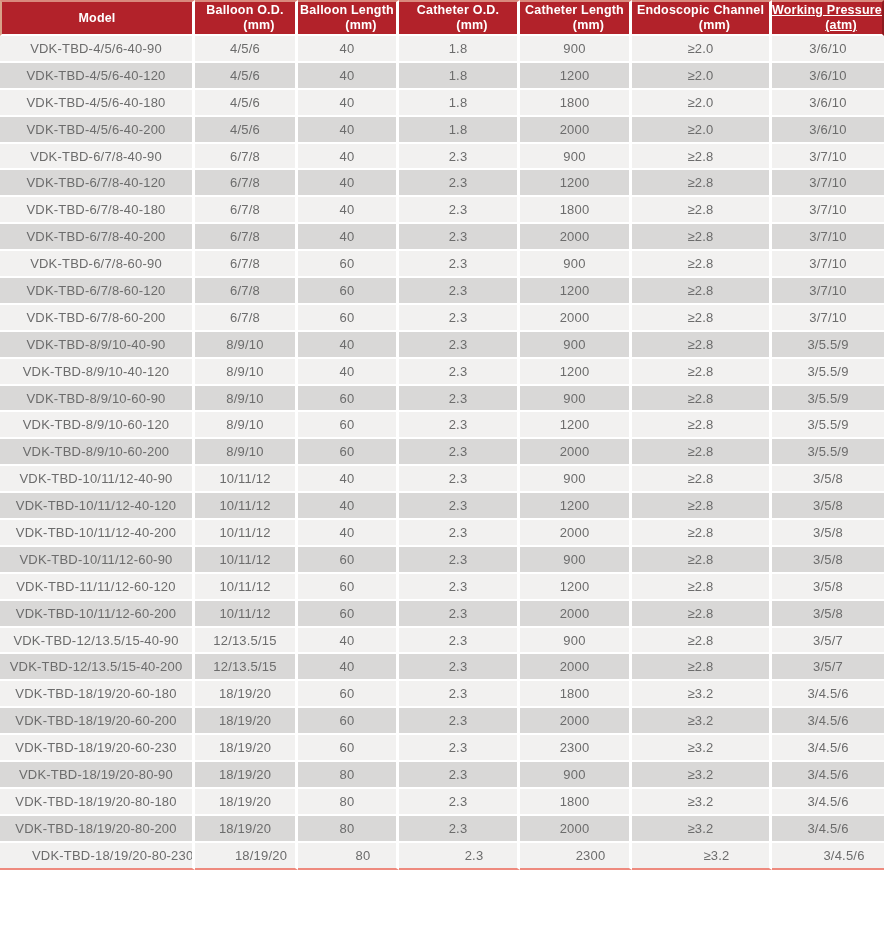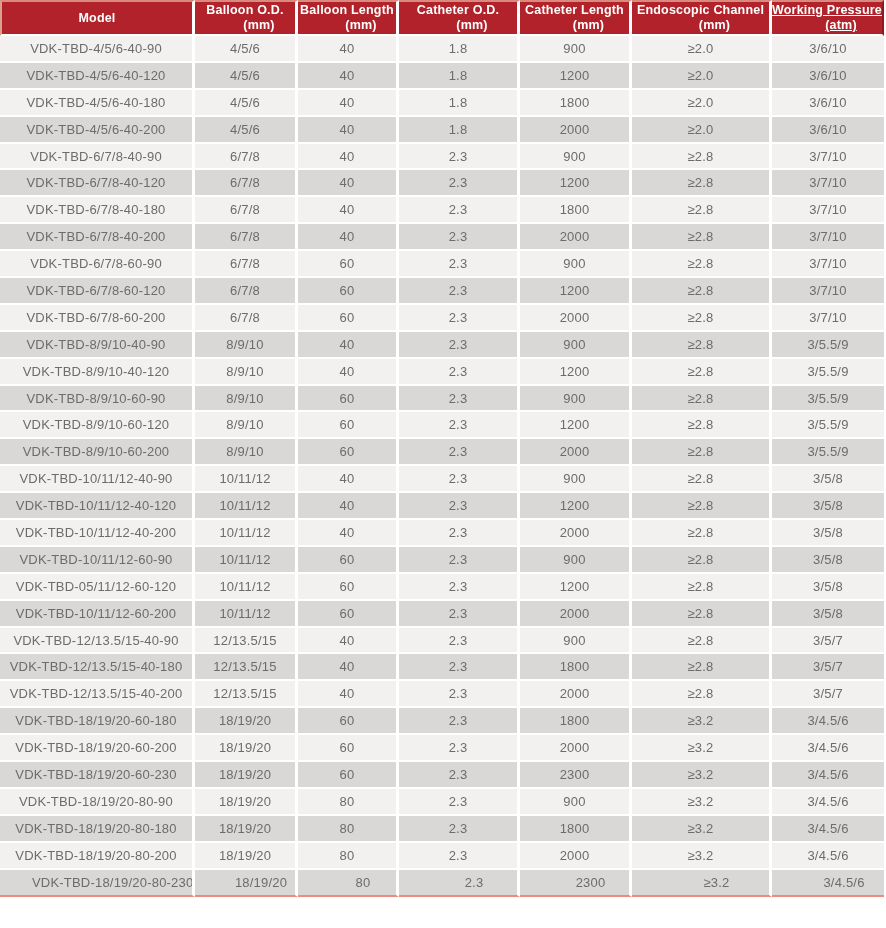--- a/index.html
+++ b/index.html
@@ -285,21 +285,21 @@
         <tr>
           <td>VDK-TBD-10/11/12-60-90</td>
           <td>10/11/12</td>
           <td>60</td>
           <td>2.3</td>
           <td>900</td>
           <td>≥2.8</td>
           <td>3/5/8</td>
         </tr>
         <tr>
-          <td>VDK-TBD-05/11/12-60-120</td>
+          <td>VDK-TBD-11/11/12-60-120</td>
           <td>10/11/12</td>
           <td>60</td>
           <td>2.3</td>
           <td>1200</td>
           <td>≥2.8</td>
           <td>3/5/8</td>
         </tr>
         <tr>
           <td>VDK-TBD-10/11/12-60-200</td>
           <td>10/11/12</td>
@@ -308,29 +308,20 @@
           <td>2000</td>
           <td>≥2.8</td>
           <td>3/5/8</td>
         </tr>
         <tr>
           <td>VDK-TBD-12/13.5/15-40-90</td>
           <td>12/13.5/15</td>
           <td>40</td>
           <td>2.3</td>
           <td>900</td>
-          <td>≥2.8</td>
-          <td>3/5/7</td>
-        </tr>
-        <tr>
-          <td>VDK-TBD-12/13.5/15-40-180</td>
-          <td>12/13.5/15</td>
-          <td>40</td>
-          <td>2.3</td>
-          <td>1800</td>
           <td>≥2.8</td>
           <td>3/5/7</td>
         </tr>
         <tr>
           <td>VDK-TBD-12/13.5/15-40-200</td>
           <td>12/13.5/15</td>
           <td>40</td>
           <td>2.3</td>
           <td>2000</td>
           <td>≥2.8</td>

